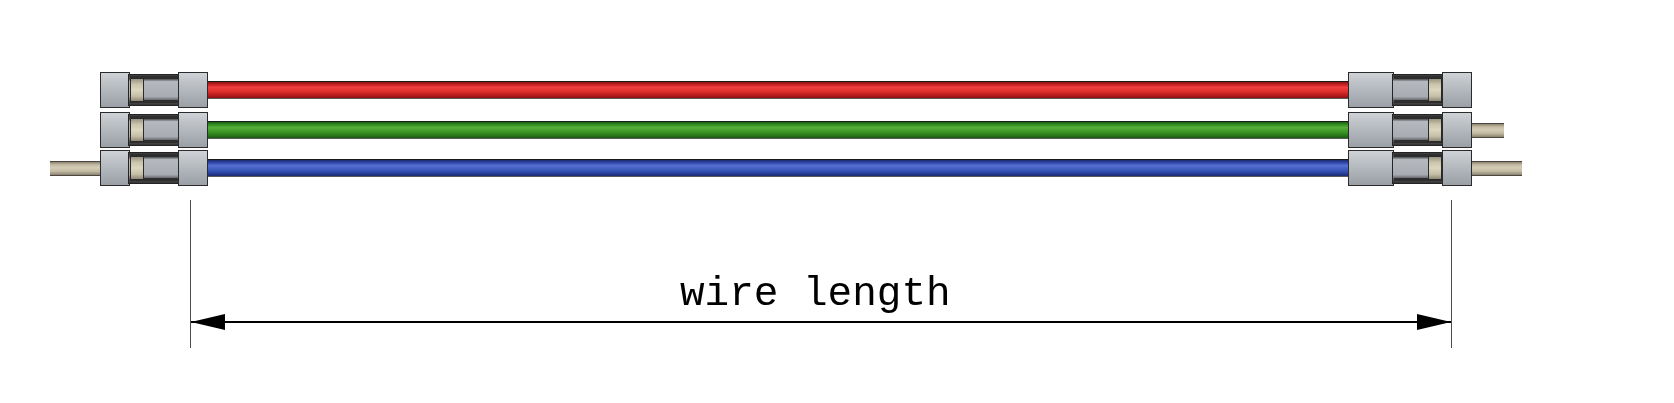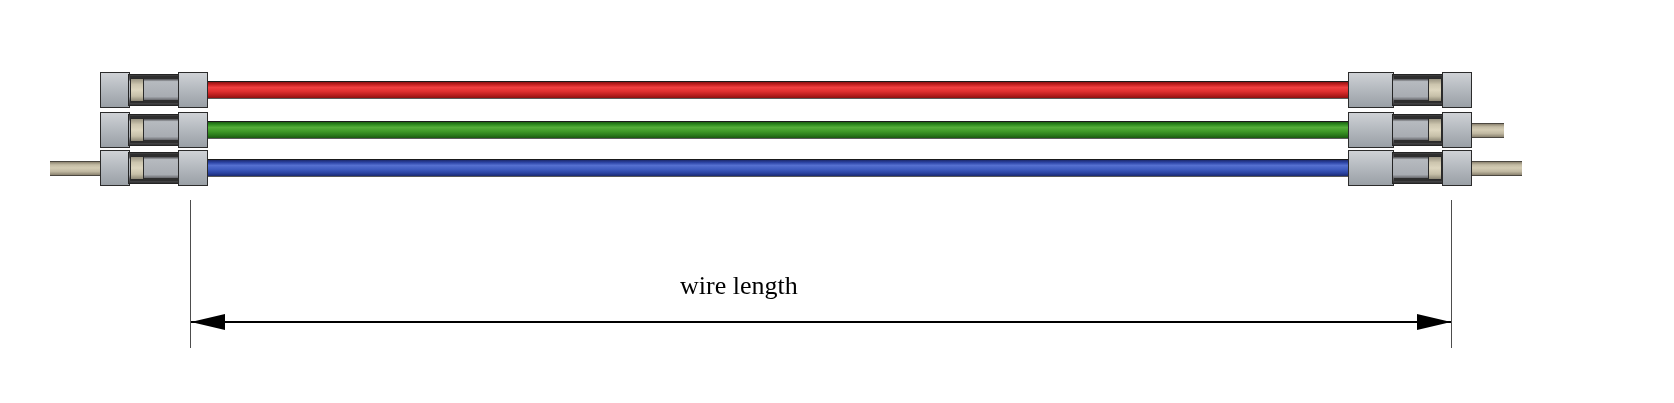--- a/index.html
+++ b/index.html
@@ -120,22 +120,22 @@
     width: 0;
     height: 0;
     border-top: 8px solid transparent;
     border-bottom: 8px solid transparent;
   }
   .arrow.left  { border-right: 34px solid #000000; }
   .arrow.right { border-left:  34px solid #000000; }
 
   .dim-label {
     position: absolute;
-    font-family: Liberation Serif, serif;
-    font-size: 26px;
+    font-family: Liberation Mono, monospace;
+    font-size: 41px;
     color: #000000;
     white-space: nowrap;
     letter-spacing: 0px;
   }
 </style>
 </head>
 <body>
 
 <div id="stage">
 

